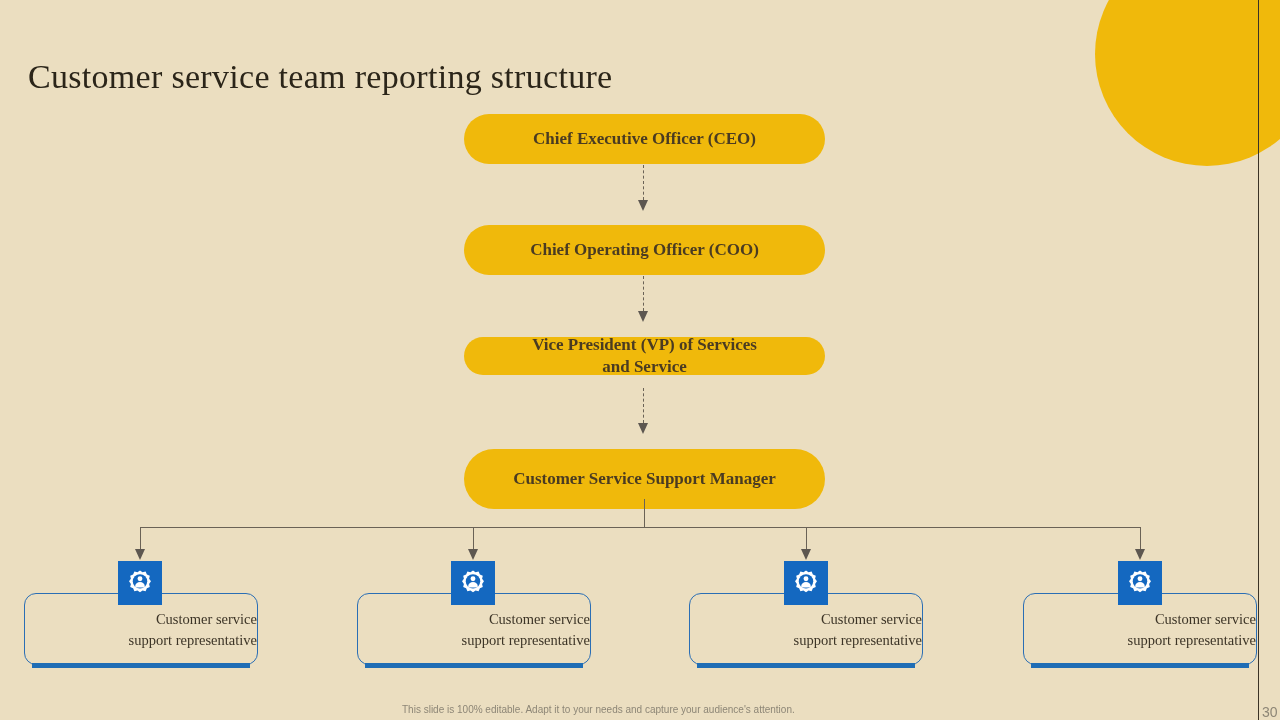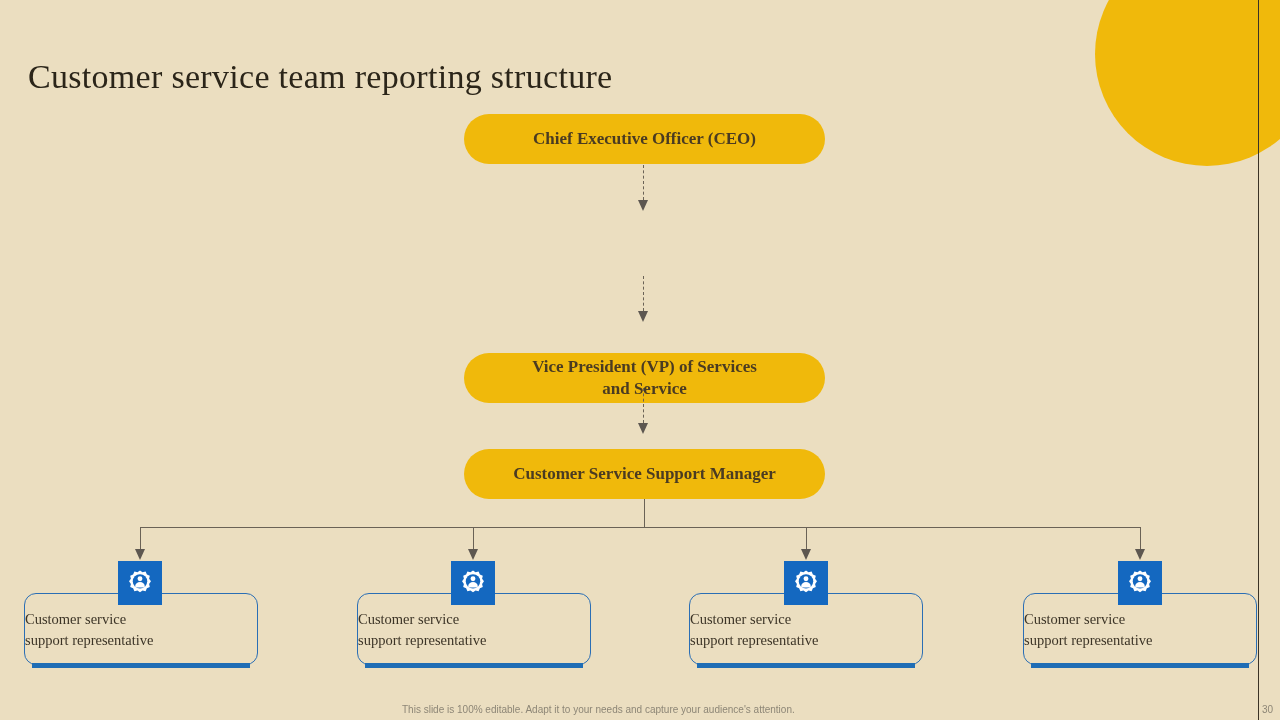--- a/index.html
+++ b/index.html
@@ -79,22 +79,22 @@
     font-family: "Liberation Serif", serif;
     font-weight: bold;
     font-size: 17px;
     color: #4a3b22;
     line-height: 1.28;
     box-sizing: border-box;
     padding: 14px 16px;
   }
   #pill-ceo     { top: 114px; height: 50px; }
   #pill-coo     { top: 225px; height: 50px; }
-  #pill-vp      { top: 353px; height: 50px; }
-  #pill-manager { top: 449px; height: 50px; text-align: right; }
+  #pill-vp      { top: 337px; height: 38px; }
+  #pill-manager { top: 449px; height: 60px; text-align: right; }
 
   
   .dashed-conn {
     position: absolute;
     left: 643px;
     width: 0;
     border-left: 1.4px dashed #6a6256;
   }
   .dashed-conn .arrow-head {
     position: absolute;
@@ -163,21 +163,21 @@
     bottom: -4px;
     height: 5px;
     background: #1f6db5;
   }
   .rep-label {
     position: absolute;
     left: 0;
     right: 0;
     top: 50%;
     transform: translateY(-50%);
-    text-align: left;
+    text-align: right;
     font-family: "Liberation Serif", serif;
     font-size: 14.5px;
     color: #3c3426;
     line-height: 1.45;
     padding-top: 2px;
   }
   .rep-icon {
     position: absolute;
     top: 561px;
     width: 44px;
@@ -197,41 +197,44 @@
     font-family: "Liberation Sans", sans-serif;
     font-size: 10px;
     color: #8d8676;
     white-space: nowrap;
   }
   #page-number {
     position: absolute;
     left: 1262px;
     top: 704px;
     font-family: "Liberation Sans", sans-serif;
-    font-size: 10px;
+    font-size: 14px;
     color: #8d8676;
   }
 </style>
 </head>
 <body>
 
 <div id="slide">
 
   <div id="corner-circle"></div>
   <div id="right-rule"></div>
 
   <div id="page-title">Customer service team reporting structure</div>
 
   <div class="pill" id="pill-ceo">
     <span>Chief Executive Officer (CEO)</span>
   </div>
   <div class="dashed-conn" id="conn-ceo-coo">
     <span class="arrow-head"></span>
   </div>
 
+  <div class="pill" id="pill-coo">
+    <span>Chief Operating Officer (COO)</span>
+  </div>
   <div class="dashed-conn" id="conn-coo-vp">
     <span class="arrow-head"></span>
   </div>
 
   <div class="pill" id="pill-vp">
     <span>
       <span>Vice President (VP) of Services</span><br>
       <span>and Service</span>
     </span>
   </div>

